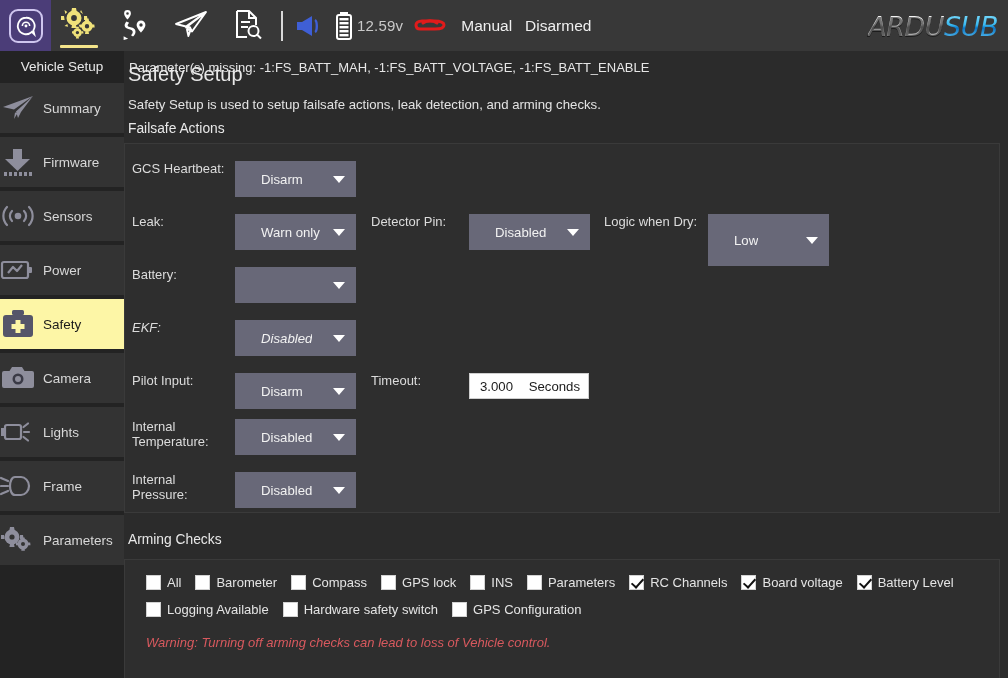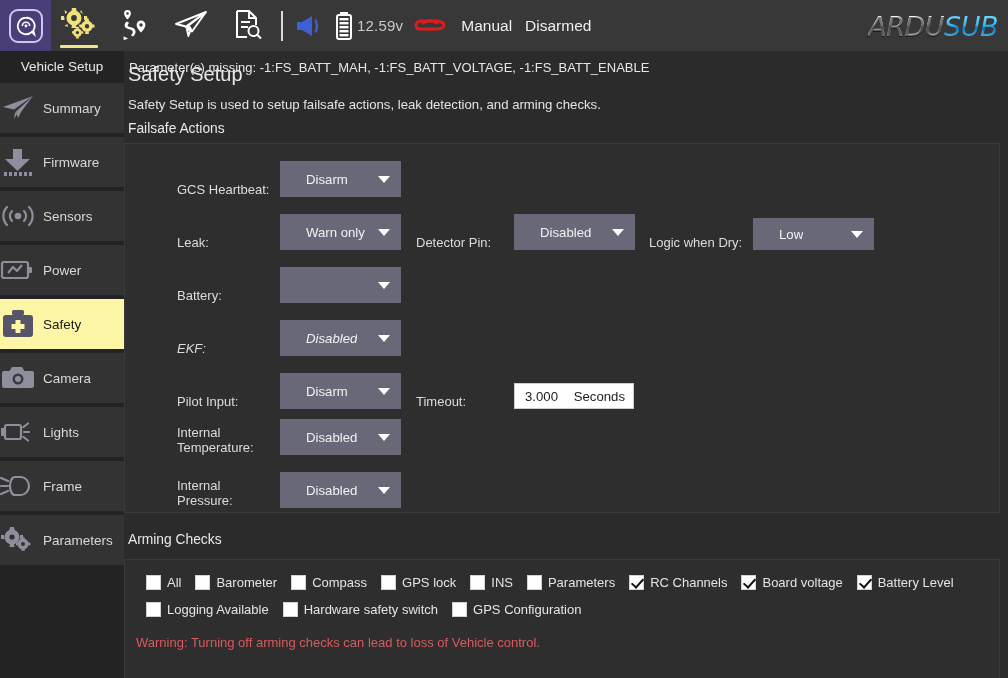--- a/index.html
+++ b/index.html
@@ -106,21 +106,21 @@
     border: 1px solid #3a3a3a;
   }
   #failsafe-panel { top: 143px; width: 872px; height: 370px; }
   #arming-panel  { top: 559px; width: 872px; height: 112px; }
 
   .arming-header {
     position: absolute; left: 128px; top: 532px;
     color: #e8e8e8; font-size: 13.8px;
   }
 
-  .row { position: absolute; display: flex; align-items: flex-end; margin-left: 45px; }
+  .row { position: absolute; display: flex; align-items: flex-start; }
   .flabel { color: #dcdcdc; font-size: 13px; }
   .flabel.two-line { line-height: 15px; }
 
   .combo {
     background: #686878; border: none; position: relative;
     display: flex; align-items: center; cursor: pointer;
   }
   .combo .cval {
     color: #f2f2f2; font-size: 13.2px; padding-left: 26px;
     white-space: nowrap; overflow: hidden;
@@ -426,21 +426,21 @@
       <span class="combo" style="width:121px;height:36px;">
         <span class="cval">Warn only</span>
         <span class="carrow"></span>
       </span>
       <span class="flabel" style="margin-left:15px;width:98px;">Detector Pin:</span>
       <span class="combo" style="width:121px;height:36px;">
         <span class="cval">Disabled</span>
         <span class="carrow"></span>
       </span>
       <span class="flabel" style="margin-left:14px;width:104px;">Logic when Dry:</span>
-      <span class="combo" style="width:121px;height:32px;">
+      <span class="combo" style="width:121px;height:52px;">
         <span class="cval">Low</span>
         <span class="carrow"></span>
       </span>
     </div>
 
     <div class="row" style="left:8px;top:216px;">
       <span class="flabel" style="width:103px;">Battery:</span>
       <span class="combo" style="width:121px;height:36px;">
         <span class="cval"></span>
         <span class="carrow"></span>
@@ -539,15 +539,15 @@
         <div class="chk-item">
           <span class="chk-box"></span>
           <span class="chk-label">Hardware safety switch</span>
         </div>
         <div class="chk-item">
           <span class="chk-box"></span>
           <span class="chk-label">GPS Configuration</span>
         </div>
       </div>
 
-    <div class="warn-text" style="left:12px;top:584px;">Warning: Turning off arming checks can lead to loss of Vehicle control.</div>
+    <div class="warn-text" style="left:22px;top:584px;font-style:italic;">Warning: Turning off arming checks can lead to loss of Vehicle control.</div>
   </div>
 </div>
 
 </body></html>

